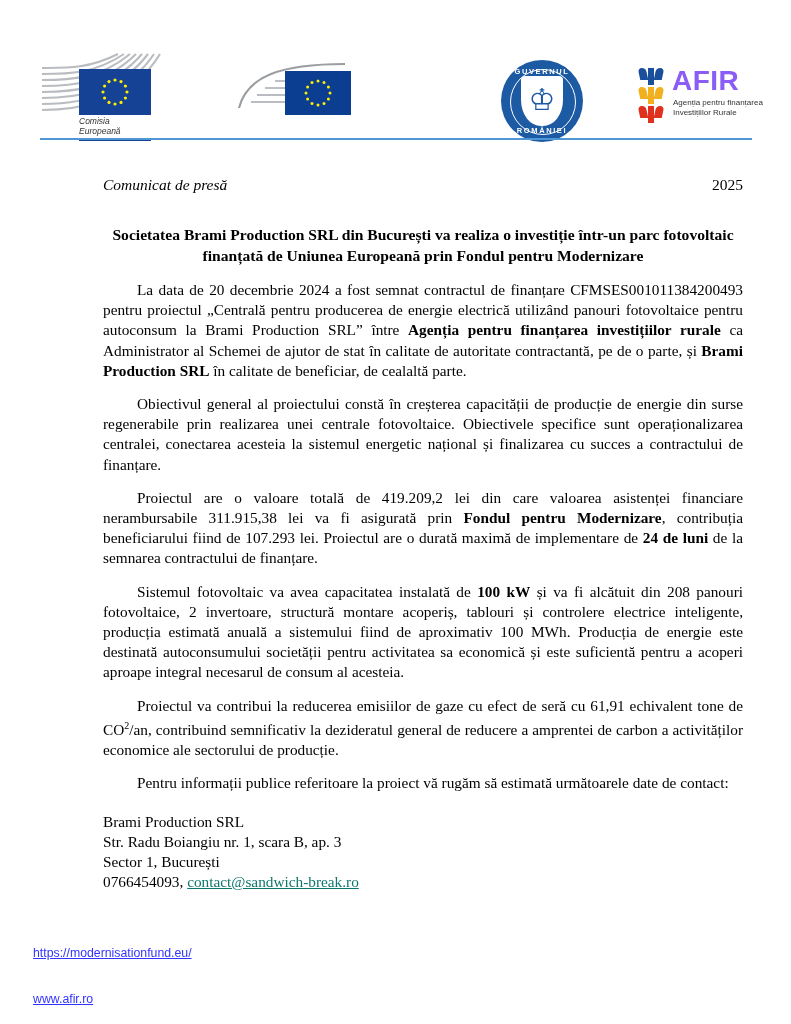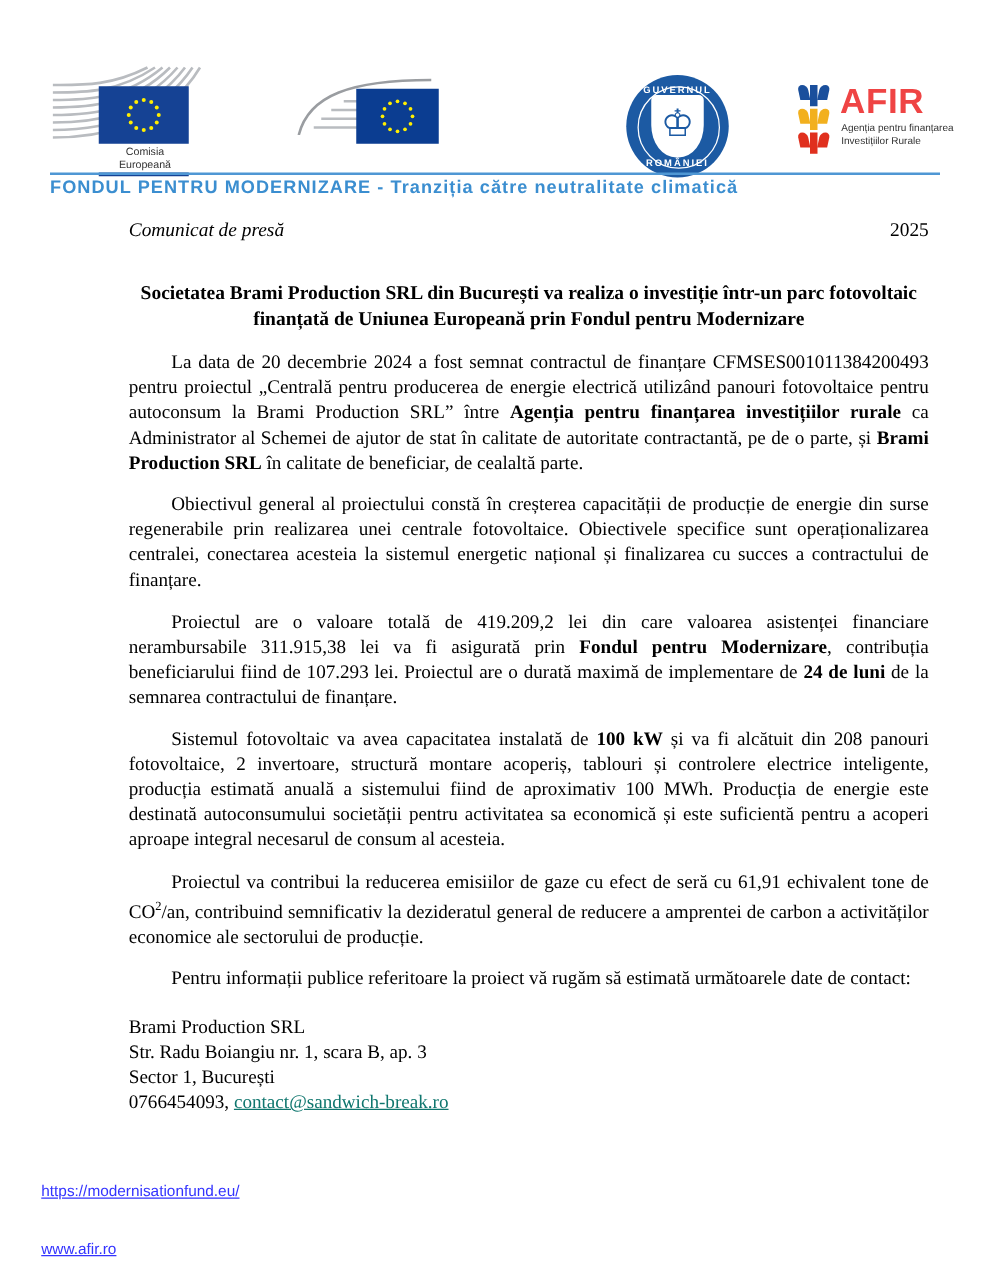--- a/index.html
+++ b/index.html
@@ -54,25 +54,25 @@
     position: absolute;
     left: 50%; top: 50%;
     width: 30px; height: 30px;
     margin-left: -15px; margin-top: -15px;
   }
   .ec-caption {
     position: absolute;
     left: 37px;
     top: 64px;
     width: 74px;
-    text-align: center;
     font-family: "Liberation Sans", sans-serif;
     font-size: 8.5px;
     line-height: 10px;
     color: #333333;
+    font-style: italic;
   }
   .ec-underline {
     position: absolute;
     left: 37px;
     top: 86px;
     width: 72px;
     height: 3px;
     background: #154294;
   }
 
@@ -173,21 +173,21 @@
   }
   .afir-seg .wingL { left: 2px; transform: skewX(12deg); }
   .afir-seg .wingR { left: 18px; transform: skewX(-12deg); }
   .afir-title {
     position: absolute;
     left: 38px;
     top: 0px;
     font-family: "Liberation Sans", sans-serif;
     font-size: 28px;
     font-weight: bold;
-    color: #ef4444;
+    color: #8b5cf6;
     letter-spacing: 0.5px;
     line-height: 30px;
   }
   .afir-sub {
     position: absolute;
     left: 39px;
     top: 32px;
     font-family: "Liberation Sans", sans-serif;
     font-size: 8px;
     line-height: 10px;
@@ -398,21 +398,20 @@
       </div>
       <div class="afir-title">AFIR</div>
       <div class="afir-sub">
         <div>Agenția pentru finanțarea</div>
         <div>Investițiilor Rurale</div>
       </div>
     </div>
   </div>
 
   <div class="banner-rule"></div>
-  <div class="banner-text">FONDUL PENTRU MODERNIZARE - Tranziția către neutralitate climatică</div>
 
   <div class="doc">
 
     <div class="meta-row">
       <span class="meta-left">Comunicat de presă</span>
       <span class="meta-right">2025</span>
     </div>
 
     <h1 class="title">Societatea Brami Production SRL din București va realiza o investiție într-un parc fotovoltaic finanțată de Uniunea Europeană prin Fondul pentru Modernizare</h1>
 

